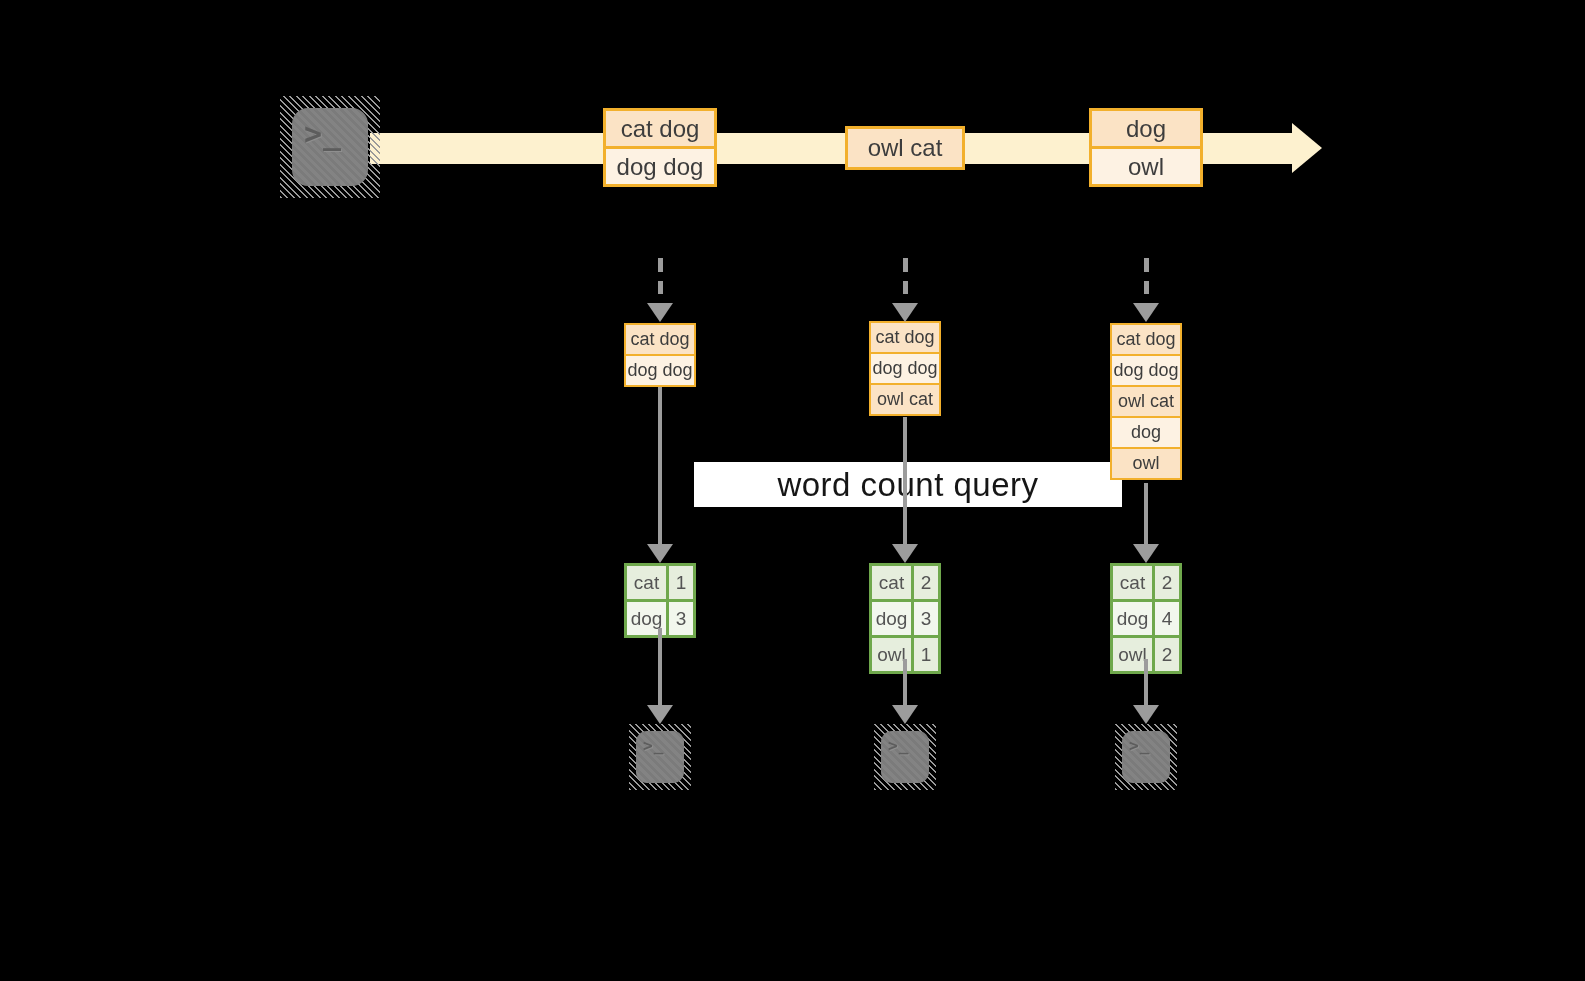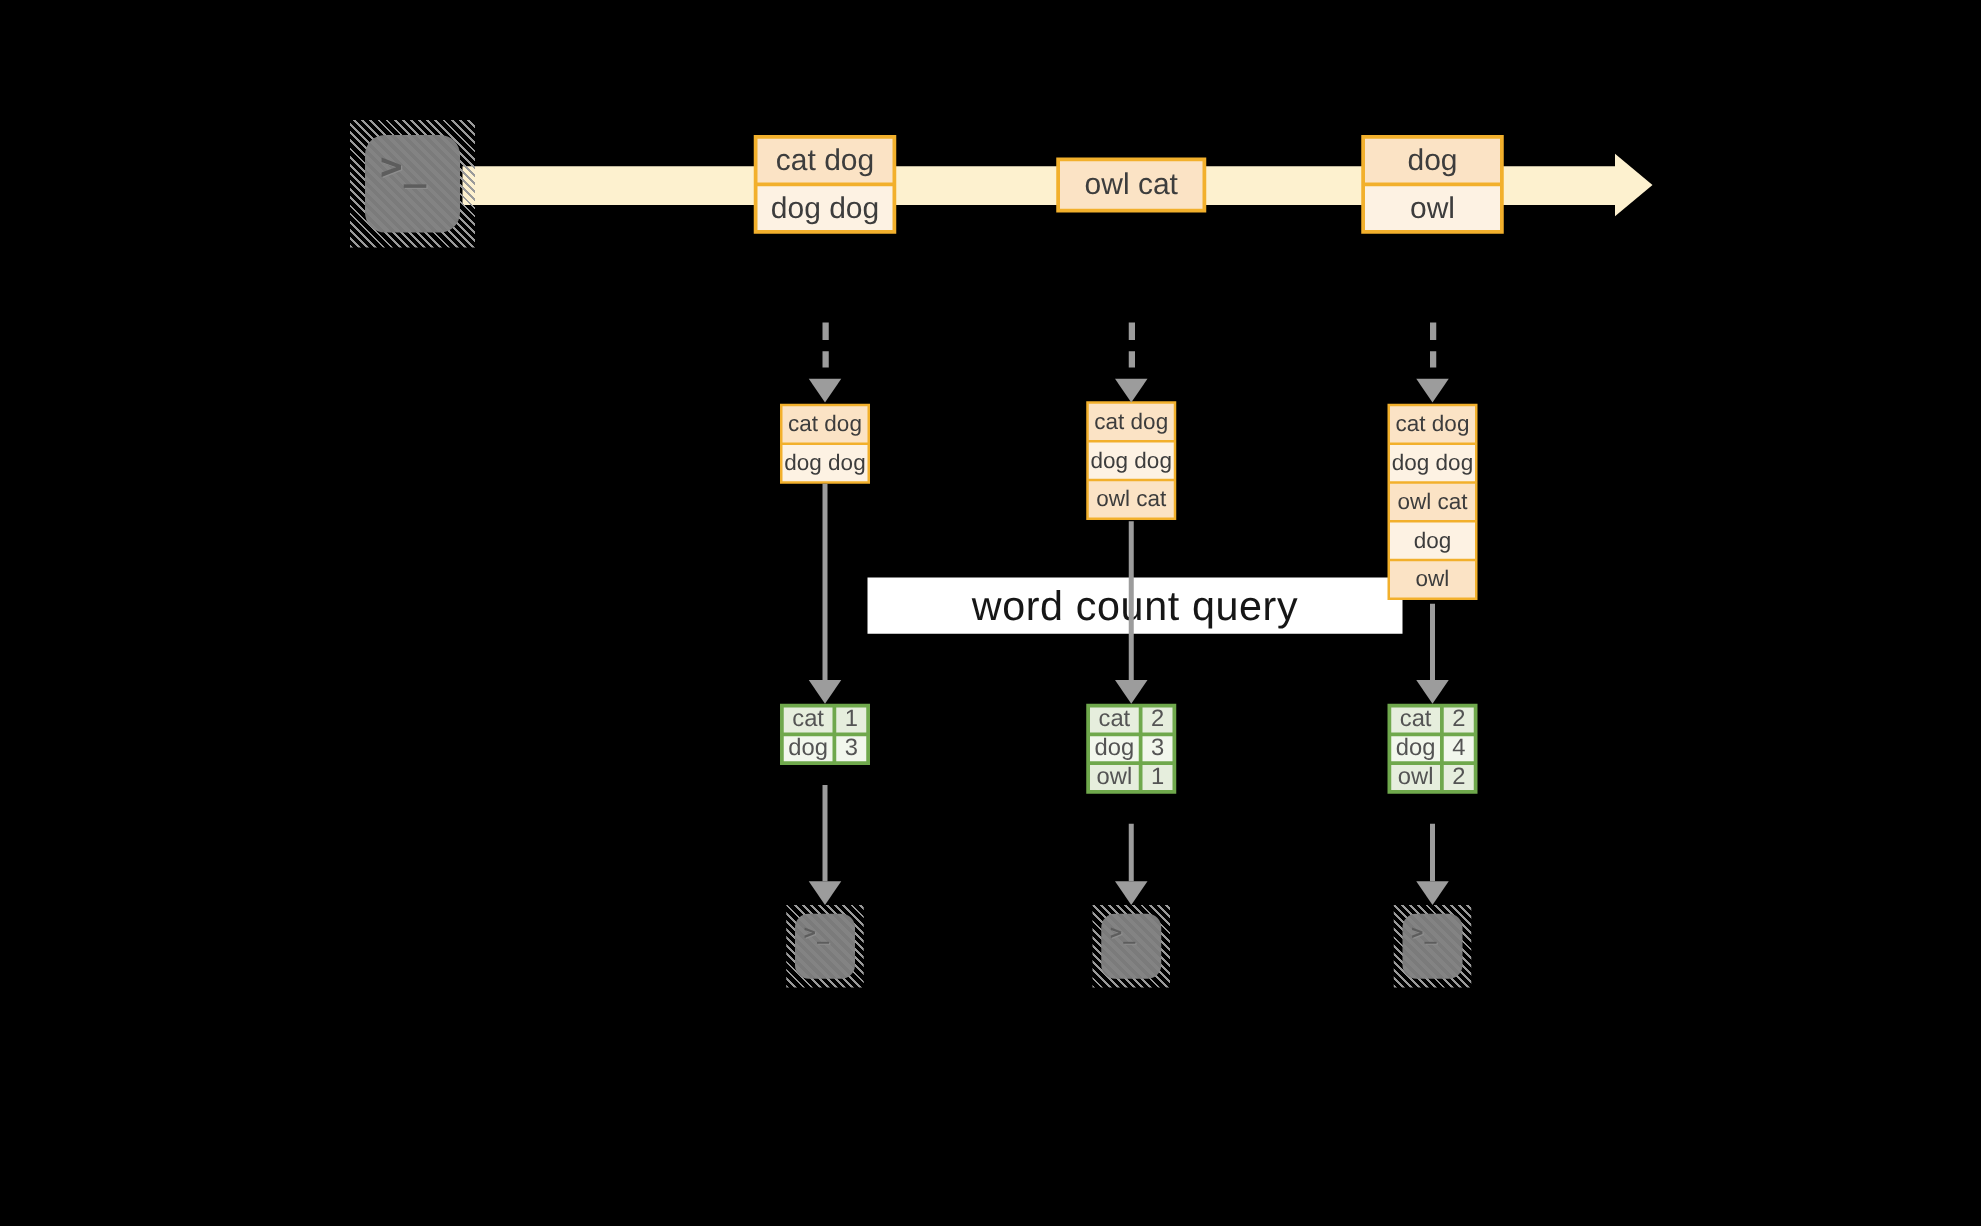--- a/index.html
+++ b/index.html
@@ -39,21 +39,21 @@
                 border-right:13px solid rgba(0,0,0,0);border-top:19px solid #9c9c9c;}
 
   
   .banner{position:absolute;left:694px;top:462px;width:428px;height:45px;background:#ffffff;
           display:flex;align-items:center;justify-content:center;z-index:2;
           color:#161616;font-size:33px;font-weight:400;letter-spacing:0.5px;}
 
   
   .gtable{position:absolute;background:#6fa84c;display:grid;
           grid-template-columns:1fr 24px;padding:3px;gap:3px;box-sizing:border-box;z-index:3;}
-  .gcell{display:flex;align-items:center;justify-content:center;height:20px;
+  .gcell{display:flex;align-items:center;justify-content:center;height:33px;
          color:#545454;font-size:19px;}
   .gcell.rowa{background:#e6eedd;}
   .gcell.rowb{background:#f2f7ed;}
 </style>
 </head>
 <body>
 
 <div class="canvas">
 
   <div class="band"></div>

